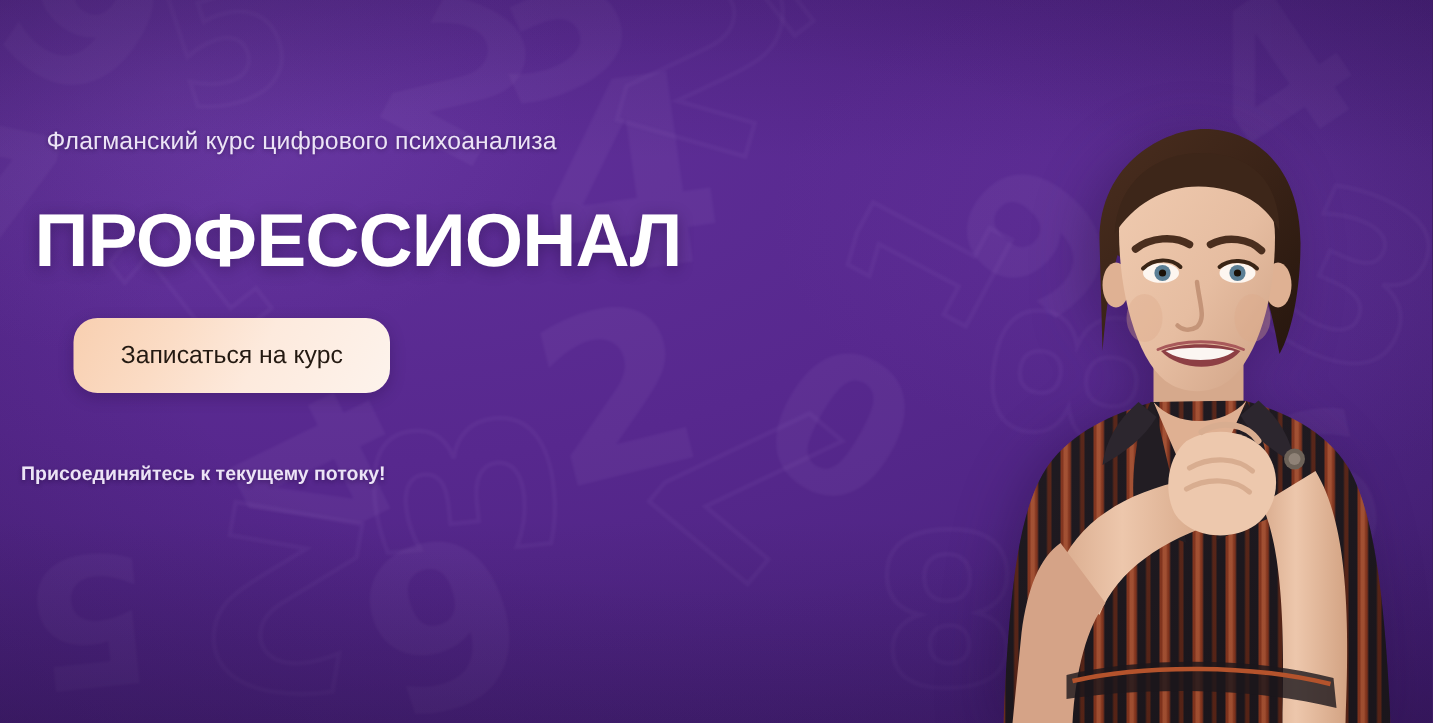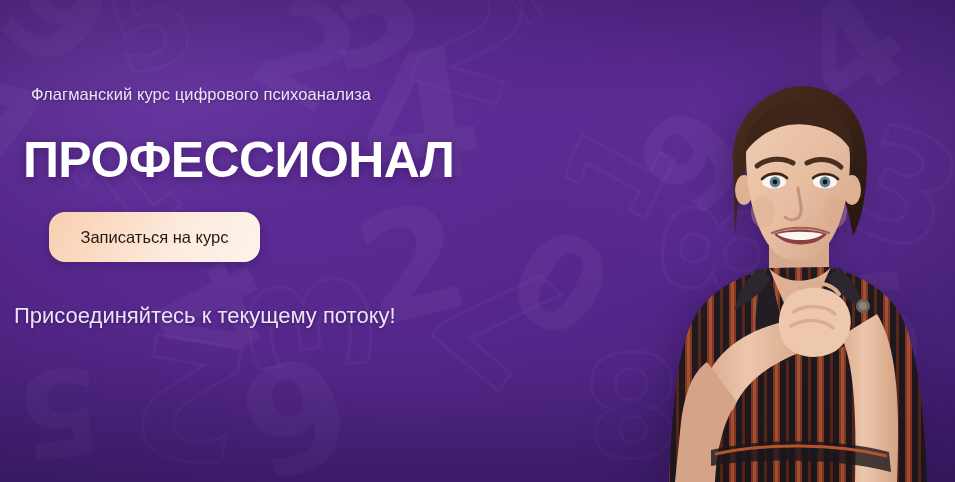--- a/index.html
+++ b/index.html
@@ -119,24 +119,25 @@
     color: #241a12;
     background: linear-gradient(118deg, #f8cfb0 0%, #fbdcc5 30%, #fdeadd 58%, #fdf3ec 100%);
     box-shadow: 0 3px 10px rgba(28,8,52,.26);
     margin-left: 36px;
   }
 
   .tagline {
     position: absolute;
     top: 305px;
     left: 1px;
-    font-size: 22px;
+    font-size: 13px;
     line-height: 21px;
     color: #ece4f6;
     text-shadow: 0 1px 3px rgba(30,8,56,.45);
+    font-weight: bold;
   }
 
   
   .portrait {
     position: absolute;
     right: 8px;
     bottom: 0;
     width: 306px;
     height: 420px;
     z-index: 5;

